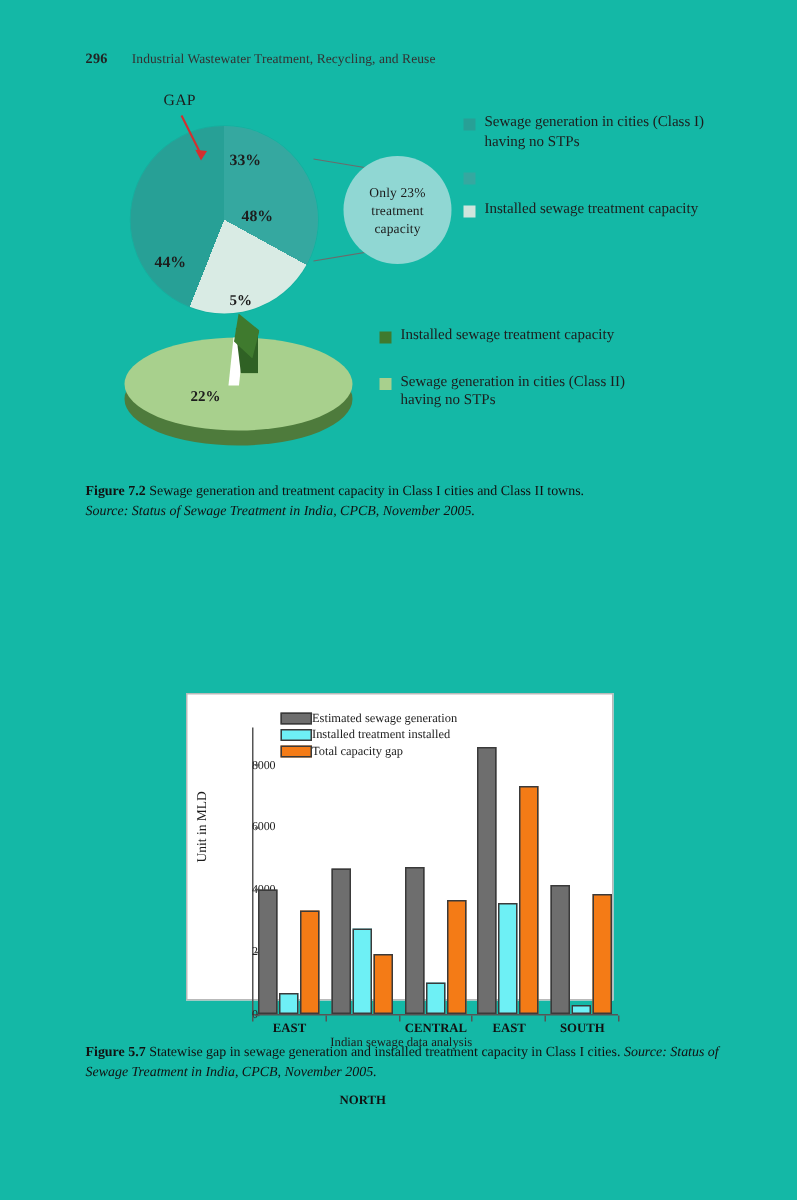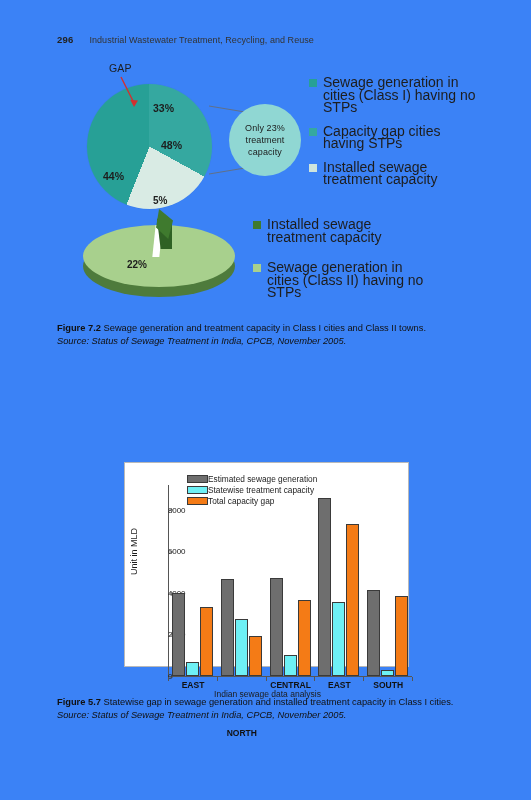--- a/index.html
+++ b/index.html
@@ -12,21 +12,22 @@
     width: 531px;
     height: 800px;
     position: relative;
     font-family: "Liberation Sans", sans-serif;
     color: #1a1a1a;
     overflow: hidden;
   }
   .page {
     position: absolute;
     inset: 0;
-    background: #3b82f6;
+    background: #14b8a6;
+    font-family: Liberation Serif, serif;
   }
 
   
   .run-head {
     position: absolute;
     left: 57px;
     top: 34px;
     width: 430px;
     height: 16px;
     display: flex;
@@ -145,21 +146,21 @@
     gap: 6px;
     margin-bottom: 11px;
   }
   .leg-sw {
     width: 8px;
     height: 8px;
     flex: 0 0 8px;
     margin-top: 3px;
   }
   .leg-tx {
-    font-size: 14px;
+    font-size: 10px;
     line-height: 12.5px;
     color: #1d1d1d;
   }
 
   
   .pie2-wrap {
     position: absolute;
     left: 18px;
     top: 145px;
     width: 190px;
@@ -401,21 +402,20 @@
       <span>Only 23%<br>treatment<br>capacity</span>
     </div>
 
     <div class="legend1">
       <div class="leg-row">
         <span class="leg-sw" style="background:#27a096"></span>
         <span class="leg-tx">Sewage generation in cities (Class I) having no STPs</span>
       </div>
       <div class="leg-row">
         <span class="leg-sw" style="background:#35a8a0"></span>
-        <span class="leg-tx">Capacity gap cities having STPs</span>
       </div>
       <div class="leg-row">
         <span class="leg-sw" style="background:#cfe5dd"></span>
         <span class="leg-tx">Installed sewage treatment capacity</span>
       </div>
     </div>
 
     <div class="pie2-wrap">
       <div class="p2-base"></div>
       <div class="p2-top"></div>
@@ -447,21 +447,21 @@
   <div class="fig73">
     <div class="bc-frame">
 
       <div class="bc-legend">
         <div class="bcl-row">
           <span class="bcl-sw" style="background:#6e6e6e"></span>
           <span class="bcl-tx">Estimated sewage generation</span>
         </div>
         <div class="bcl-row">
           <span class="bcl-sw" style="background:#6ef0f5"></span>
-          <span class="bcl-tx">Statewise treatment  capacity</span>
+          <span class="bcl-tx">Installed treatment  installed</span>
         </div>
         <div class="bcl-row">
           <span class="bcl-sw" style="background:#f47b16"></span>
           <span class="bcl-tx">Total capacity gap</span>
         </div>
       </div>
 
       <div class="bc-axisline bc-yaxis"></div>
       <div class="bc-axisline bc-xaxis"></div>
 

